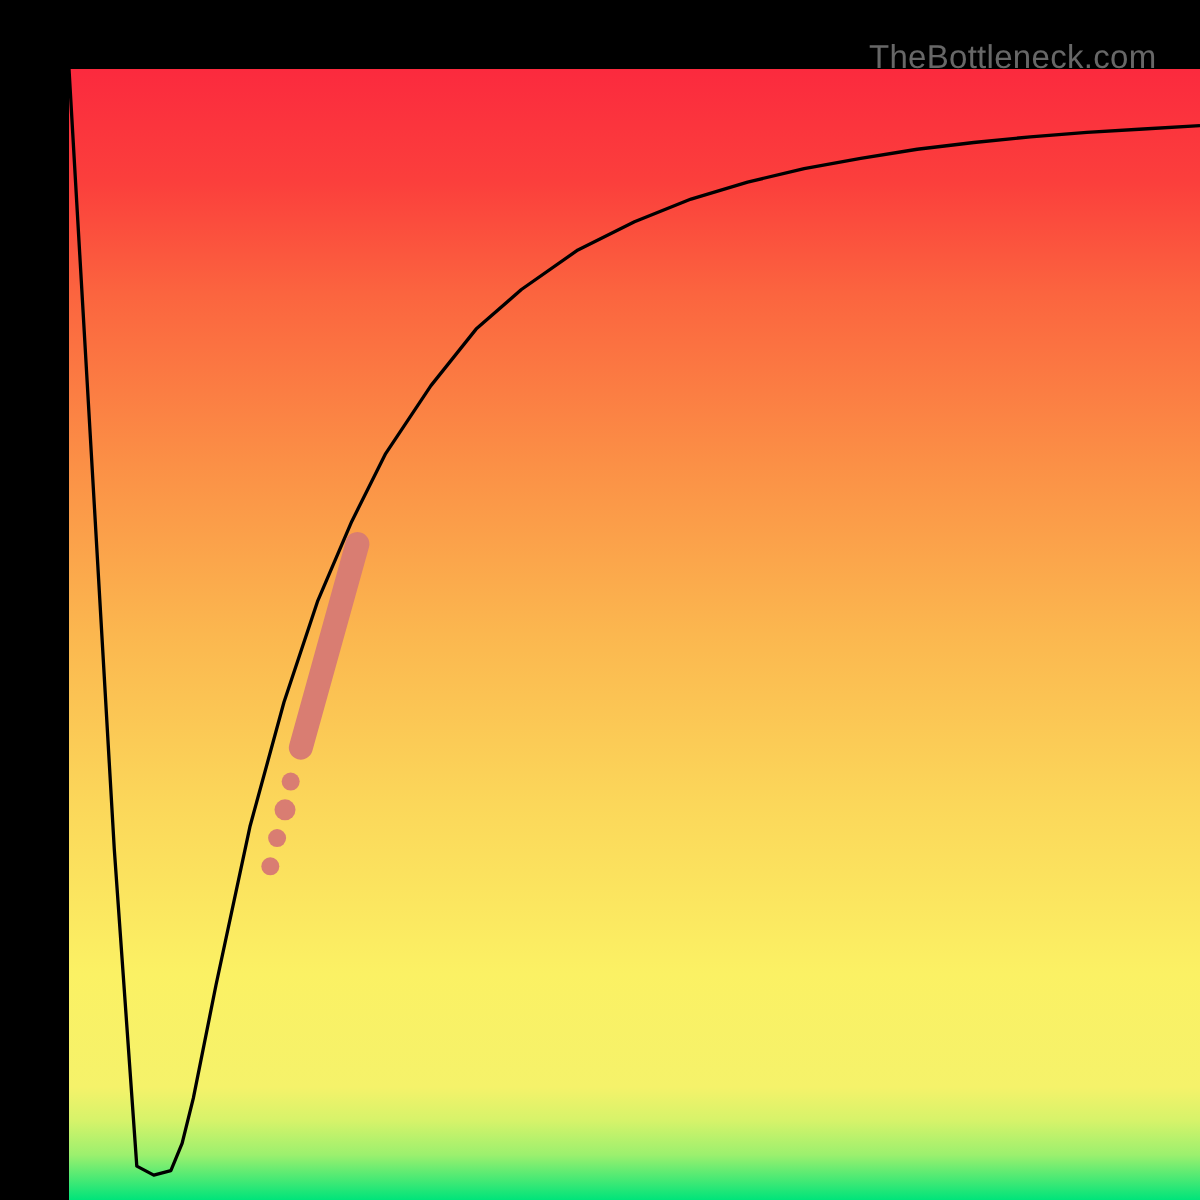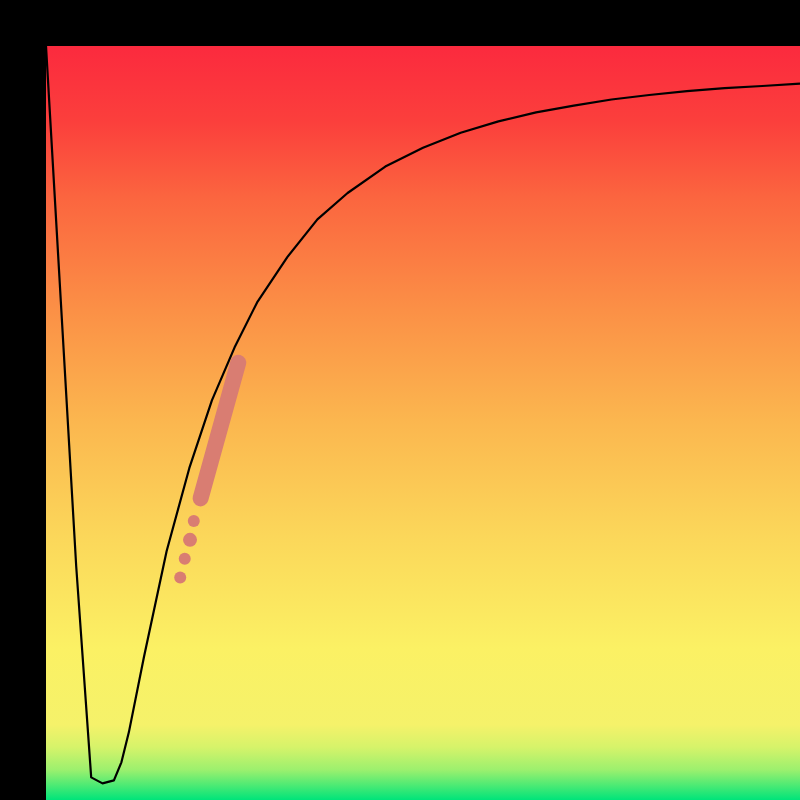--- a/index.html
+++ b/index.html
@@ -61,13 +61,14 @@
         <path d="M0.0 0.0 L30.2 520.3 L45.2 731.4 L56.5 737.4 L67.9 734.4 L75.4 716.3 L82.9 686.1 L98.0 610.7 L120.6 505.2 L143.3 422.2 L165.9 354.4 L188.5 301.6 L211.1 256.4 L241.3 211.1 L271.4 173.4 L301.6 147.0 L339.3 120.6 L377.0 101.8 L414.7 86.7 L452.4 75.4 L490.1 66.4 L527.8 59.6 L565.5 53.5 L603.2 49.0 L640.9 45.2 L678.6 42.2 L716.3 40.0 L754.0 37.7" fill="none" stroke="#000000" stroke-width="2.2" stroke-linejoin="round"></path>
       </g>
     <g id="marker-layer">
         <line x1="154.57" y1="452.4" x2="192.27" y2="316.68" stroke="#d97d72" stroke-width="16" stroke-linecap="round"></line>
         <circle cx="134.212" cy="531.57" r="6" fill="#d97d72"></circle>
         <circle cx="138.736" cy="512.72" r="6" fill="#d97d72"></circle>
         <circle cx="144.014" cy="493.87" r="7" fill="#d97d72"></circle>
         <circle cx="147.784" cy="475.02" r="6" fill="#d97d72"></circle>
       </g>
   </svg>
+  <div class="watermark">TheBottleneck.com</div>
 </div>
 
 </body></html>

